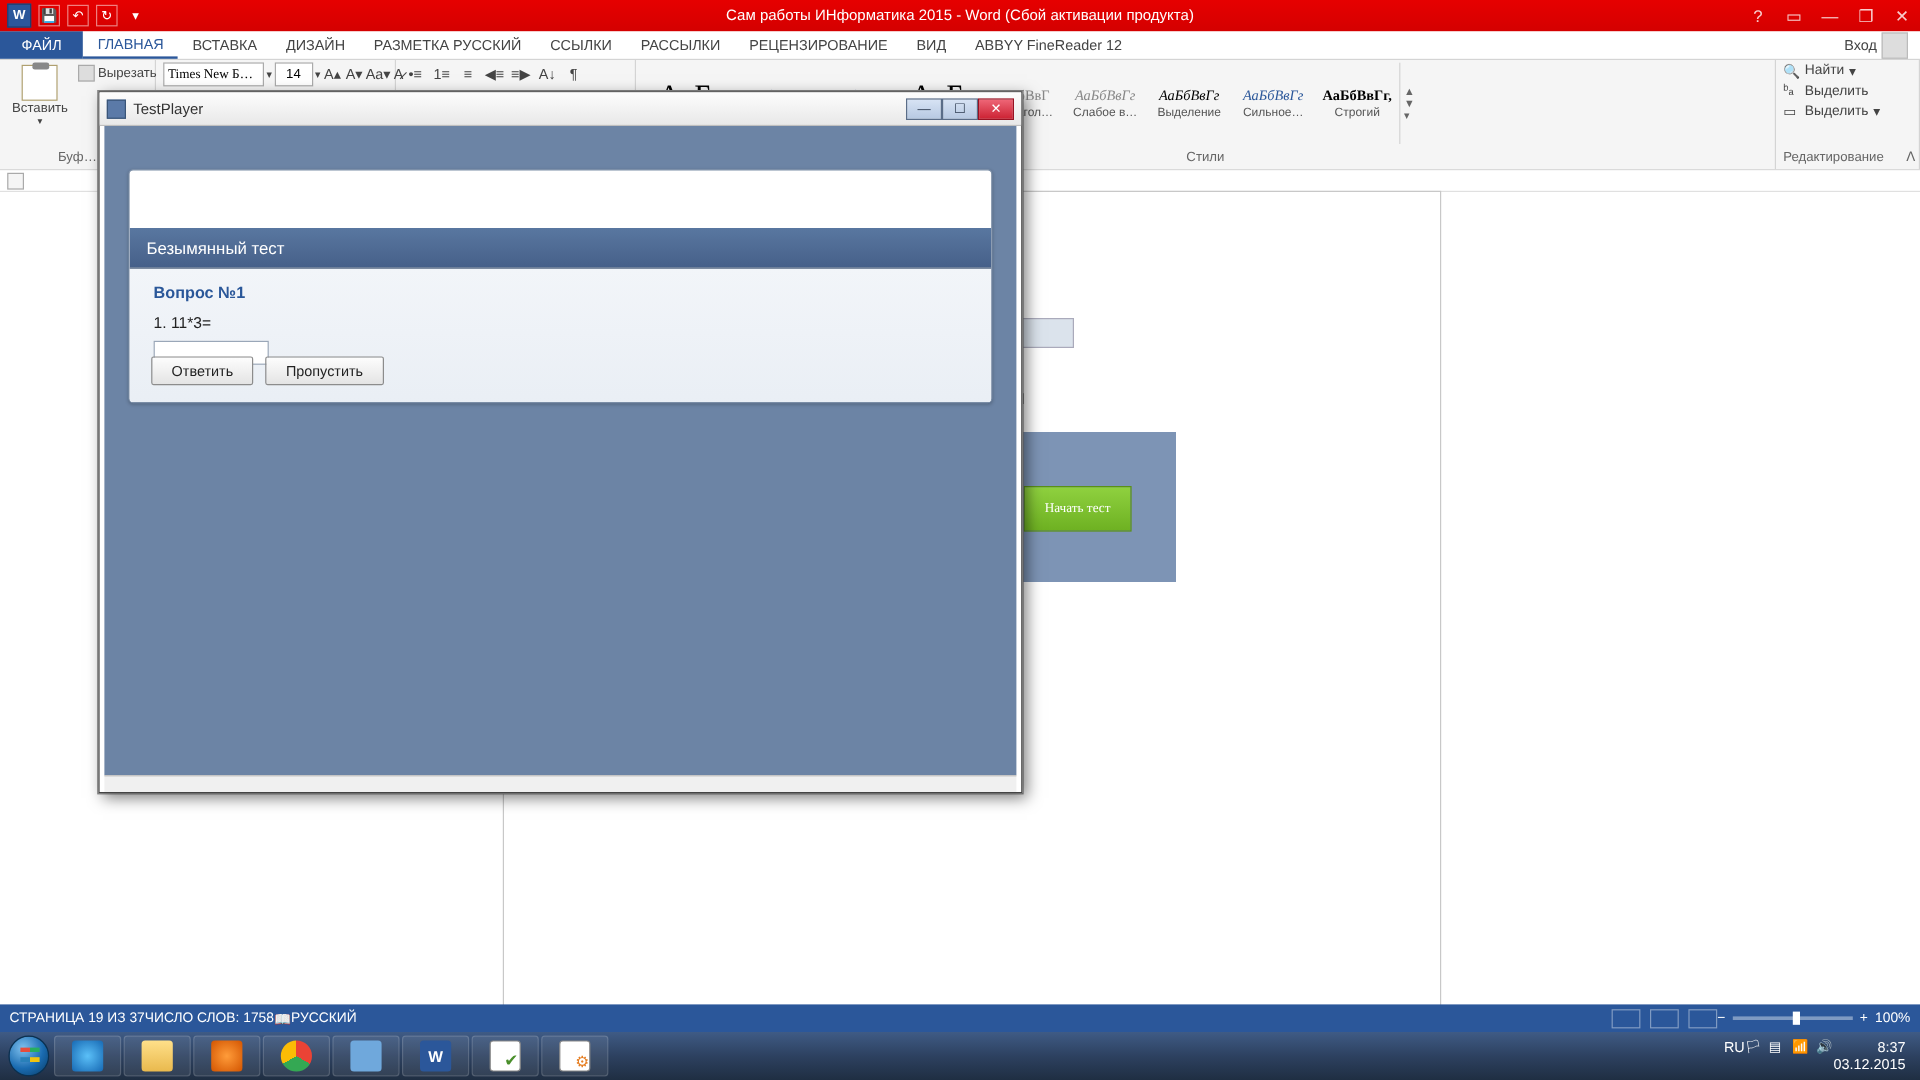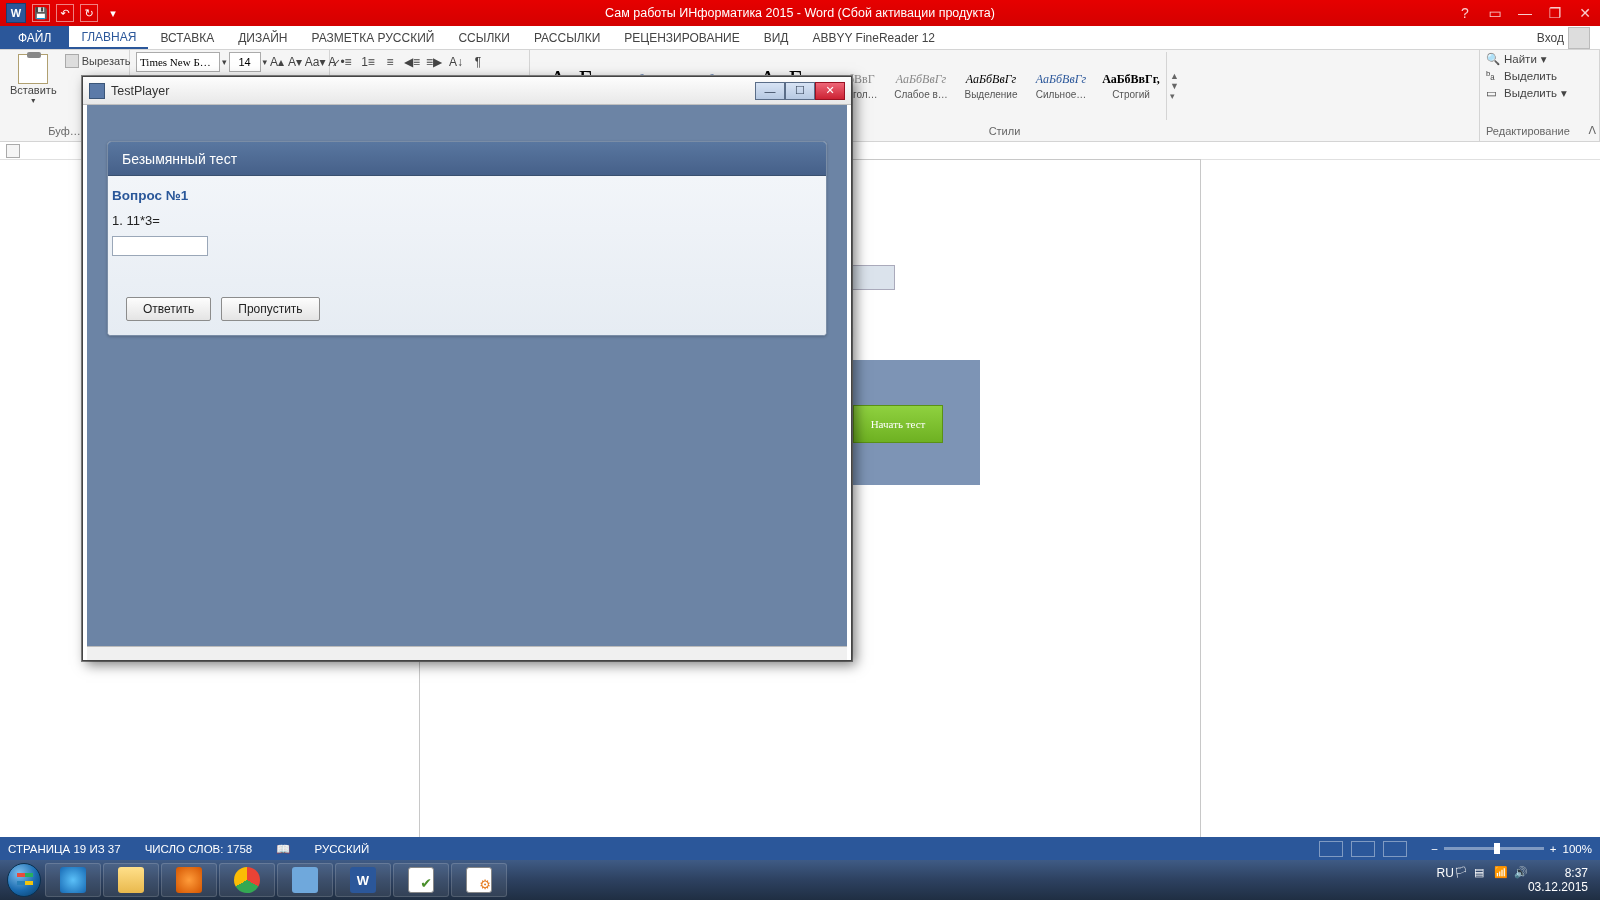--- a/index.html
+++ b/index.html
@@ -51,21 +51,21 @@
 .ruler .corner { position:absolute; left:6px; top:2px; width:14px; height:14px; border:1px solid #aaa; background:#f5f5f5;}
 .ruler .track { position:absolute; left:420px; right:200px; top:0; bottom:0; }
 .ruler .tick { position:absolute; top:2px; font-size:9.5px; }
 .document-area { position:absolute; top:160px; left:0; right:0; bottom:40px; background:#fff; }
 .page { position:absolute; left:420px; top:0; width:780px; bottom:0; background:#fff; box-shadow:0 0 0 1px #c8c8c8; padding:30px 60px; font-family:"Times New Roman",serif; font-size:17px; color:#000; line-height:1.9; }
 .page .snippet1 { position:absolute; top:120px; left:240px; }
 .page .snippet2 { position:absolute; top:156px; left:180px; }
 .page .thumb { position:absolute; top:105px; left:430px; width:45px; height:25px; background:#dbe3ec; border:1px solid #aab;}
 .page .widget { position:absolute; top:200px; left:415px; width:145px; height:125px; background:#7d94b5; }
 .page .widget .start { position:absolute; left:18px; top:45px; width:90px; height:38px; background:linear-gradient(#8fd13f,#6eb122); border:1px solid #5a9115; color:#fff; font-size:11px; display:flex; align-items:center; justify-content:center; font-family:"Segoe UI"; cursor:pointer;}
-.statusbar { position:absolute; left:0; right:0; bottom:40px; height:23px; background:#2b579a; color:#fff; font-size:11.5px; display:flex; align-items:center; padding:0 8px; gap:24px; }
+.statusbar { position:absolute; left:0; right:0; bottom:40px; height:23px; background:#2b579a; color:#fff; font-size:11.5px; display:flex; align-items:center; padding:0 8px; gap:0; }
 .statusbar .spacer { flex:1; }
 .statusbar .views { display:flex; gap:8px; align-items:center; }
 .statusbar .vbtn { width:24px; height:16px; border:1px solid rgba(255,255,255,.4); cursor:pointer;}
 .statusbar .zoom { display:flex; align-items:center; gap:6px; }
 .statusbar .zoom .track { width:100px; height:3px; background:rgba(255,255,255,.4); position:relative;}
 .statusbar .zoom .track .thumb { position:absolute; left:50%; top:-4px; width:6px; height:11px; background:#fff; }
 .taskbar { position:absolute; left:0; right:0; bottom:0; height:40px; background:linear-gradient(#3f5b85,#2d4160 50%,#1f2e42); display:flex; align-items:center; padding:0 4px; }
 .taskbar .start { width:40px; height:40px; display:flex; align-items:center; justify-content:center; cursor:pointer;}
 .taskbar .orb { width:34px; height:34px; border-radius:50%; background:radial-gradient(circle at 35% 30%,#7ec0ee,#1a6bb0 55%,#083a63); border:1px solid #0a3050; position:relative;}
 .taskbar .orb::after{content:"";position:absolute;left:9px;top:9px;width:16px;height:16px;background:
@@ -83,22 +83,22 @@
 
 .popup { position:absolute; left:82px; top:76px; width:770px; height:585px; background:#fff; border:1px solid #444; box-shadow:4px 4px 12px rgba(0,0,0,.5),0 0 0 1px #888; }
 .popup .pt-title { height:28px; background:linear-gradient(#fdfdfd,#e8e8e8); border-bottom:1px solid #bfbfbf; display:flex; align-items:center; padding:0 6px; font-size:12.5px; color:#333;}
 .popup .pt-title .ic { width:16px; height:16px; margin-right:6px; background:#5b7aa8; border:1px solid #3a5578;}
 .popup .pt-title .wbs { margin-left:auto; display:flex; }
 .popup .pt-title .wbs div { width:30px; height:18px; border:1px solid #5a6d88; background:linear-gradient(#d7e3f4,#b7c9e2); display:flex; align-items:center; justify-content:center; font-size:11px; cursor:pointer; color:#2d3b50;}
 .popup .pt-title .wbs div.close { background:linear-gradient(#e67,#c23); color:#fff; border-color:#912;}
 .popup .body { position:absolute; top:28px; left:4px; right:4px; bottom:14px; background:#6c84a5; }
 .popup .prog { height:30px; color:#eef3f9; font-size:13px; display:flex; align-items:center; padding:0 12px;}
 .popup .card { position:absolute; top:36px; left:20px; right:20px; height:195px; background:#fff; border:1px solid #7a8da6; border-radius:4px; overflow:hidden; box-shadow:0 1px 3px rgba(0,0,0,.2);}
-.popup .card .hdr { height:34px; background:linear-gradient(#5977a0,#466089); color:#fff; font-size:14px; display:flex; align-items:center; padding:0 14px; border-bottom:1px solid #3a506f;}
-.popup .card .inner { padding:12px 4px; background:linear-gradient(#f2f5f9,#e6ecf3); height:calc(100% - 34px);}
+.popup .card .hdr { height:34px; background:linear-gradient(#5977a0,#466089); color:#fff; font-size:14px; display:flex; align-items:center; padding:0 14px; border-bottom:1px solid #3a506f;margin-top:48px;}
+.popup .card .inner { padding:12px 20px; background:linear-gradient(#f2f5f9,#e6ecf3); height:calc(100% - 34px);}
 .popup .card .qh { color:#2a5799; font-weight:bold; font-size:13.5px; margin-bottom:10px;}
 .popup .card .qt { font-size:13px; color:#222; margin-bottom:8px;}
 .popup .card input[type=text] { width:96px; height:20px; border:1px solid #9aa7b8; background:#fff;}
 .popup .card .btns { position:absolute; left:18px; bottom:14px; display:flex; gap:10px;align-items:center;}
 .popup .card .btns button { height:24px; padding:0 16px; font-size:12px; background:linear-gradient(#fdfdfd,#e4e4e4); border:1px solid #8c8c8c; border-radius:2px; cursor:pointer; color:#222;}
 .popup .foot { position:absolute; left:4px; right:4px; bottom:0; height:14px; background:#f0f0f0; border-top:1px solid #bbb;}
 </style>
 </head>
 <body>
 

